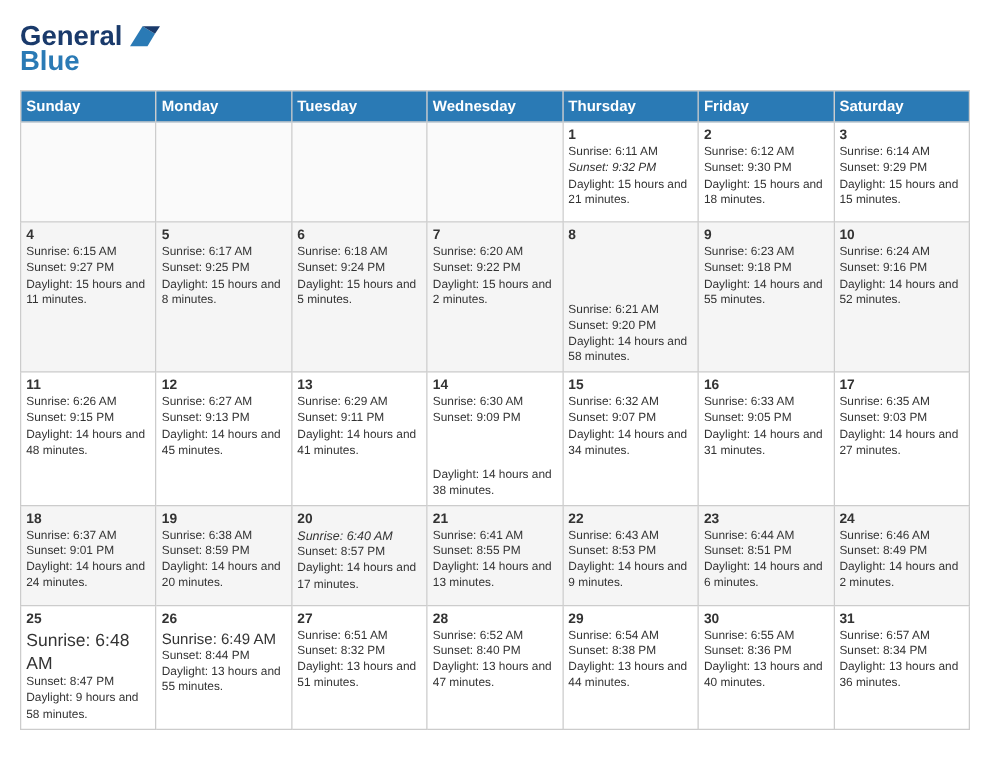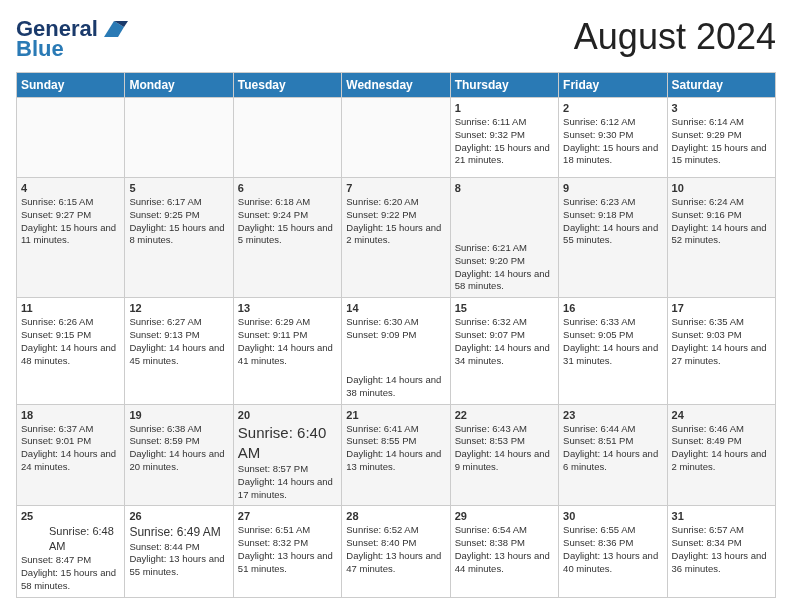--- a/index.html
+++ b/index.html
@@ -73,21 +73,20 @@
     <div class="logo-row">
       <span style="font-size:22px;font-weight:bold;color:#1a3a6b;">General</span>
       <svg width="28" height="20" viewBox="0 0 28 20">
         <polygon points="4,18 14,2 24,8 18,18" fill="#2a7ab5"></polygon>
         <polygon points="14,2 24,8 28,2" fill="#1a3a6b"></polygon>
       </svg>
     </div>
     <span style="font-size:22px;font-weight:bold;color:#2a7ab5;margin-top:-6px;">Blue</span>
   </div>
   <div class="title-block">
-    <div style="font-size:36px;color:#222;">August 2024</div>
   </div>
 </div>
 
 <table>
   <thead>
     <tr>
     <th>Sunday</th>
         <th>Monday</th>
         <th>Tuesday</th>
         <th>Wednesday</th>
@@ -98,21 +97,21 @@
   </thead>
   <tbody id="calendar-body">
   <tr>
         <td class="empty-cell"></td>
         <td class="empty-cell"></td>
         <td class="empty-cell"></td>
         <td class="empty-cell"></td>
         <td>
           <span class="day-num">1</span>
           <div style="font-size: 9.5px; line-height: 1.35; color: rgb(51, 51, 51);">Sunrise: 6:11 AM</div>
-          <div style="font-size: 9.5px; line-height: 1.35; color: rgb(51, 51, 51);">Sunset: 9:32 PM</div>
+          <div style="font-size: 9.5px; line-height: 1.35; color: rgb(51, 51, 51); font-style: italic;">Sunset: 9:32 PM</div>
           <div style="font-size: 9.5px; line-height: 1.35; color: rgb(51, 51, 51);">Daylight: 15 hours and 21 minutes.</div>
         </td>
         <td>
           <span class="day-num">2</span>
           <div style="font-size: 9.5px; line-height: 1.35; color: rgb(51, 51, 51);">Sunrise: 6:12 AM</div>
           <div style="font-size: 9.5px; line-height: 1.35; color: rgb(51, 51, 51);">Sunset: 9:30 PM</div>
           <div style="font-size: 9.5px; line-height: 1.35; color: rgb(51, 51, 51);">Daylight: 15 hours and 18 minutes.</div>
         </td>
         <td>
           <span class="day-num">3</span>
@@ -217,21 +216,21 @@
           <div style="font-size: 9.5px; line-height: 1.35; color: rgb(51, 51, 51);">Daylight: 14 hours and 24 minutes.</div>
         </td>
         <td>
           <span class="day-num">19</span>
           <div style="font-size: 9.5px; line-height: 1.35; color: rgb(51, 51, 51);">Sunrise: 6:38 AM</div>
           <div style="font-size: 9.5px; line-height: 1.35; color: rgb(51, 51, 51);">Sunset: 8:59 PM</div>
           <div style="font-size: 9.5px; line-height: 1.35; color: rgb(51, 51, 51);">Daylight: 14 hours and 20 minutes.</div>
         </td>
         <td>
           <span class="day-num">20</span>
-          <div style="font-size: 15px; line-height: 1.35; color: rgb(51, 51, 51);">Sunrise: 6:40 AM</div>
+          <div style="font-size: 10px; line-height: 1.35; color: rgb(51, 51, 51); font-style: italic;">Sunrise: 6:40 AM</div>
           <div style="font-size: 9.5px; line-height: 1.35; color: rgb(51, 51, 51);">Sunset: 8:57 PM</div>
           <div style="font-size: 9.5px; line-height: 1.35; color: rgb(51, 51, 51);">Daylight: 14 hours and 17 minutes.</div>
         </td>
         <td>
           <span class="day-num">21</span>
           <div style="font-size: 9.5px; line-height: 1.35; color: rgb(51, 51, 51);">Sunrise: 6:41 AM</div>
           <div style="font-size: 9.5px; line-height: 1.35; color: rgb(51, 51, 51);">Sunset: 8:55 PM</div>
           <div style="font-size: 9.5px; line-height: 1.35; color: rgb(51, 51, 51);">Daylight: 14 hours and 13 minutes.</div>
         </td>
         <td>
@@ -249,23 +248,23 @@
         <td>
           <span class="day-num">24</span>
           <div style="font-size: 9.5px; line-height: 1.35; color: rgb(51, 51, 51);">Sunrise: 6:46 AM</div>
           <div style="font-size: 9.5px; line-height: 1.35; color: rgb(51, 51, 51);">Sunset: 8:49 PM</div>
           <div style="font-size: 9.5px; line-height: 1.35; color: rgb(51, 51, 51);">Daylight: 14 hours and 2 minutes.</div>
         </td>
       </tr>
       <tr>
         <td>
           <span class="day-num">25</span>
-          <div style="font-size: 11px; line-height: 1.35; color: rgb(51, 51, 51); margin-left: 28px;">Sunrise: 6:48 AM</div>
+          <div style="font-size: 14px; line-height: 1.35; color: rgb(51, 51, 51);">Sunrise: 6:48 AM</div>
           <div style="font-size: 9.5px; line-height: 1.35; color: rgb(51, 51, 51);">Sunset: 8:47 PM</div>
-          <div style="font-size: 9.5px; line-height: 1.35; color: rgb(51, 51, 51);">Daylight: 15 hours and 58 minutes.</div>
+          <div style="font-size: 9.5px; line-height: 1.35; color: rgb(51, 51, 51);">Daylight: 9 hours and 58 minutes.</div>
         </td>
         <td>
           <span class="day-num">26</span>
           <div style="font-size: 12px; line-height: 1.35; color: rgb(51, 51, 51);">Sunrise: 6:49 AM</div>
           <div style="font-size: 9.5px; line-height: 1.35; color: rgb(51, 51, 51);">Sunset: 8:44 PM</div>
           <div style="font-size: 9.5px; line-height: 1.35; color: rgb(51, 51, 51);">Daylight: 13 hours and 55 minutes.</div>
         </td>
         <td>
           <span class="day-num">27</span>
           <div style="font-size: 9.5px; line-height: 1.35; color: rgb(51, 51, 51);">Sunrise: 6:51 AM</div>

